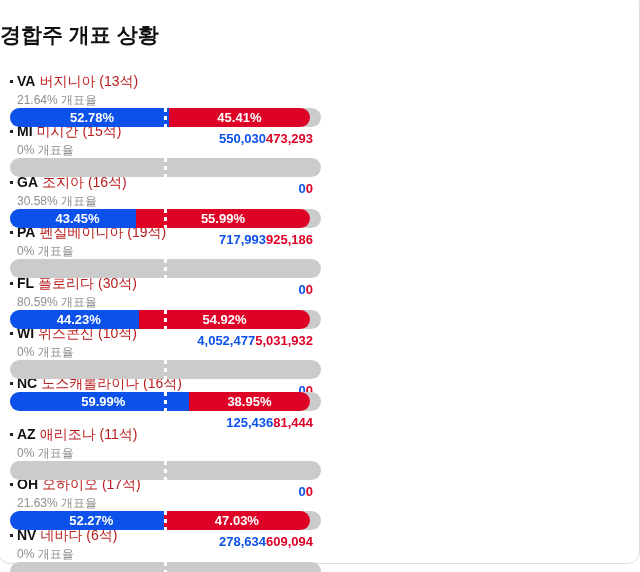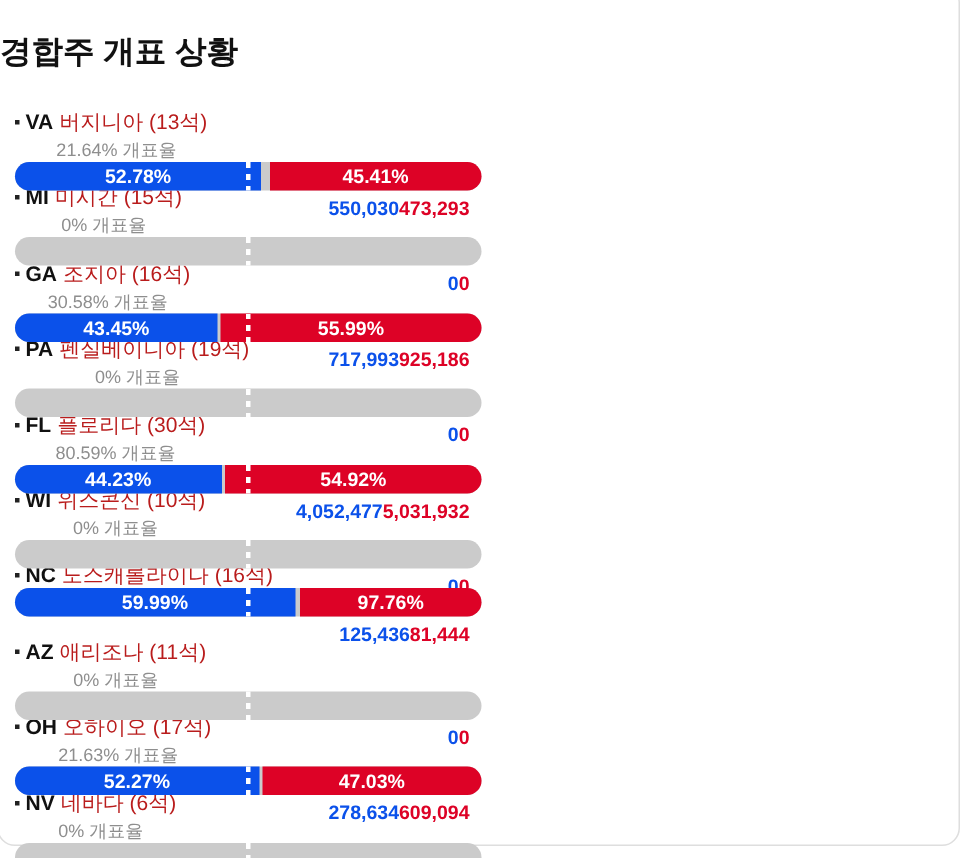--- a/index.html
+++ b/index.html
@@ -68,33 +68,32 @@
     flex: 0 0 auto;
   }
   .code { font-weight: 700; color: #111111; margin-right: 4px; }
   .name { color: #b91c1c; }
   .reporting {
     margin-top: 3px;
     padding-left: 7px;
     font-size: 12px;
     line-height: 15px;
     color: #8e8e8e;
-    text-align: center;
   }
   .chart { flex: 0 0 311px; width: 311px; }
   .bar {
     position: relative;
     height: 19px;
     background: var(--empty, #cbcbcb);
     border-radius: 9.5px;
     padding-left: 17px;
   }
   .seg { position: absolute; top: 0; height: 100%; }
   .seg.dem { left: 0; background: var(--dem, #0b51ea); border-radius: 9.5px 0 0 9.5px; }
-  .seg.rep { right: 0; background: var(--rep, #dd0226); border-radius: 0 9.5px 9.5px 0; margin-left: 35px; }
+  .seg.rep { right: 11px; background: var(--rep, #dd0226); border-radius: 0 9.5px 9.5px 0; margin-left: 35px; }
   .pct {
     display: block;
     width: 100%;
     text-align: center;
     font-size: 13px;
     line-height: 19px;
     font-weight: 700;
     color: #ffffff;
     white-space: nowrap;
     overflow: hidden;
@@ -276,21 +275,21 @@
         <span class="code">NC</span>
         <span class="name">노스캐롤라이나 (16석)</span>
       </div>
     </div>
     <div class="chart">
       <div class="bar">
         <div class="seg dem" style="width: 59.99%;">
           <span class="pct">59.99%</span>
         </div>
         <div class="seg rep" style="width: 38.95%;">
-          <span class="pct">97.76%</span>
+          <span class="pct">38.95%</span>
         </div>
         <div class="center-line"></div>
       </div>
       <div class="values">
         <span class="dem-val">125,436</span>
         <span class="rep-val">81,444</span>
       </div>
     </div>
   </div>
 

